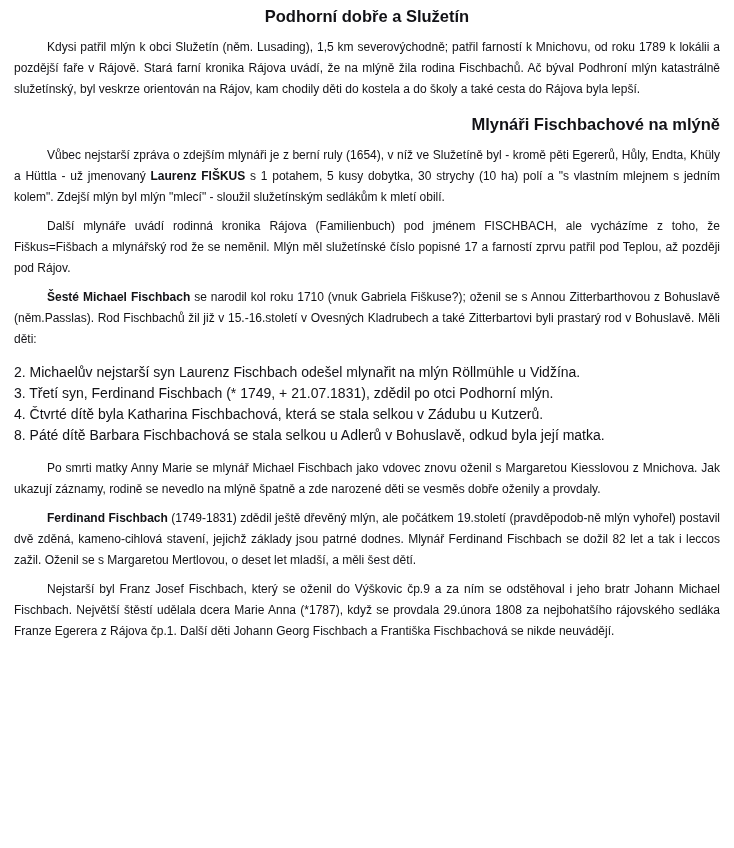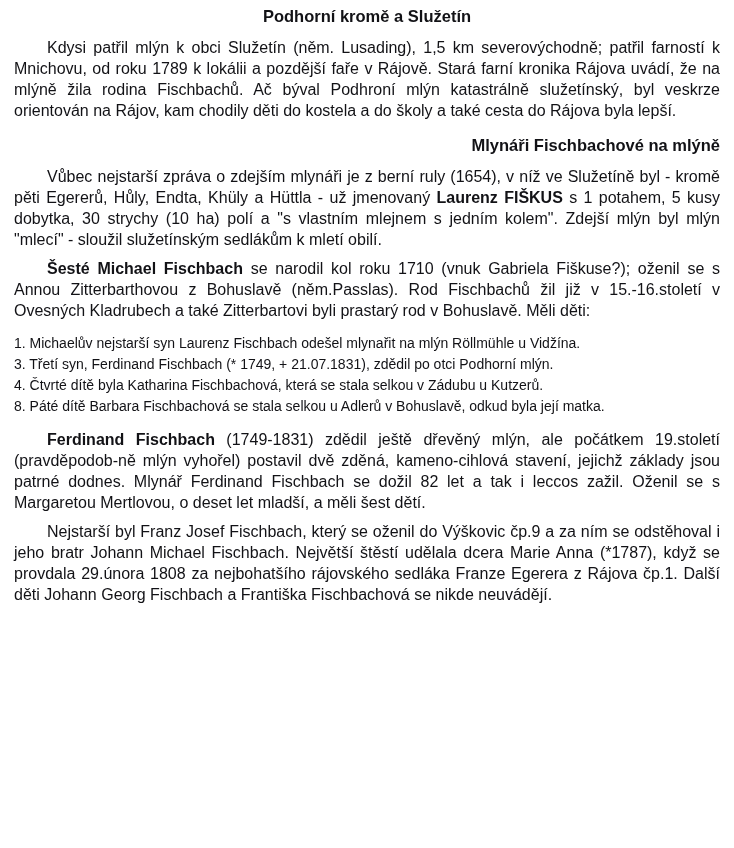--- a/index.html
+++ b/index.html
@@ -25,21 +25,21 @@
     margin: 3px 0 10px 0;
   }
   h2.section-title {
     font-size: 16.5px;
     line-height: 21px;
     font-weight: bold;
     text-align: right;
     margin: 14px 0 10px 0;
   }
   p.para {
-    font-size: 16px;
+    font-size: 12px;
     line-height: 21px;
     text-align: justify;
     text-indent: 33px;
     margin: 8px 0;
   }
   p.para b {
     font-weight: bold;
   }
   .children-list {
     margin: 12px 0;
@@ -49,36 +49,38 @@
     line-height: 21px;
     text-align: justify;
     margin: 0;
   }
 </style>
 </head>
 <body>
 
 <main class="page">
 
-  <h1 class="doc-title">Podhorní kromě a Služetín</h1>
+  <h1 class="doc-title">Podhorní dobře a Služetín</h1>
 
   <p class="para">Kdysi patřil mlýn k obci Služetín (něm. Lusading), 1,5 km severovýchodně; patřil farností k Mnichovu, od roku 1789 k lokálii a pozdější faře v Rájově. Stará farní kronika Rájova uvádí, že na mlýně žila rodina Fischbachů. Ač býval Podhroní mlýn katastrálně služetínský, byl veskrze orientován na Rájov, kam chodily děti do kostela a do školy a také cesta do Rájova byla lepší.</p>
 
   <h2 class="section-title">Mlynáři Fischbachové na mlýně</h2>
 
   <p class="para"><span>Vůbec nejstarší zpráva o zdejším mlynáři je z berní ruly (1654), v níž ve Služetíně byl - kromě pěti Egererů, Hůly, Endta, Khüly a Hüttla - už jmenovaný </span><b>Laurenz FIŠKUS</b><span> s 1 potahem, 5 kusy dobytka, 30 strychy (10 ha) polí a "s vlastním mlejnem s jedním kolem". Zdejší mlýn byl mlýn "mlecí" - sloužil služetínským sedlákům k mletí obilí.</span></p>
 
+  <p class="para">Další mlynáře uvádí rodinná kronika Rájova (Familienbuch) pod jménem FISCHBACH, ale vycházíme z toho, že Fiškus=Fišbach a mlynářský rod že se neměnil. Mlýn měl služetínské číslo popisné 17 a farností zprvu patřil pod Teplou, až později pod Rájov.</p>
 
   <p class="para"><b>Šesté Michael Fischbach</b><span> se narodil kol roku 1710 (vnuk Gabriela Fiškuse?); oženil se s Annou Zitterbarthovou z Bohuslavě (něm.Passlas). Rod Fischbachů žil již v 15.-16.století v Ovesných Kladrubech a také Zitterbartovi byli prastarý rod v Bohuslavě. Měli děti:</span></p>
 
   <div class="children-list">
-    <div class="list-item">1. Michaelův nejstarší syn Laurenz Fischbach odešel mlynařit na mlýn Röllmühle u Vidžína.</div>
+    <div class="list-item">2. Michaelův nejstarší syn Laurenz Fischbach odešel mlynařit na mlýn Röllmühle u Vidžína.</div>
     <div class="list-item">3. Třetí syn, Ferdinand Fischbach (* 1749, + 21.07.1831), zdědil po otci Podhorní mlýn.</div>
     <div class="list-item">4. Čtvrté dítě byla Katharina Fischbachová, která se stala selkou v Zádubu u Kutzerů.</div>
     <div class="list-item">8. Páté dítě Barbara Fischbachová se stala selkou u Adlerů v Bohuslavě, odkud byla její matka.</div>
   </div>
 
+  <p class="para">Po smrti matky Anny Marie se mlynář Michael Fischbach jako vdovec znovu oženil s Margaretou Kiesslovou z Mnichova. Jak ukazují záznamy, rodině se nevedlo na mlýně špatně a zde narozené děti se vesměs dobře oženily a provdaly.</p>
 
   <p class="para"><b>Ferdinand Fischbach</b><span> (1749-1831) zdědil ještě dřevěný mlýn, ale počátkem 19.století (pravděpodob-ně mlýn vyhořel) postavil dvě zděná, kameno-cihlová stavení, jejichž základy jsou patrné dodnes. Mlynář Ferdinand Fischbach se dožil 82 let a tak i leccos zažil. Oženil se s Margaretou Mertlovou, o deset let mladší, a měli šest dětí.</span></p>
 
   <p class="para">Nejstarší byl Franz Josef Fischbach, který se oženil do Výškovic čp.9 a za ním se odstěhoval i jeho bratr Johann Michael Fischbach. Největší štěstí udělala dcera Marie Anna (*1787), když se provdala 29.února 1808 za nejbohatšího rájovského sedláka Franze Egerera z Rájova čp.1. Další děti Johann Georg Fischbach a Františka Fischbachová se nikde neuvádějí.</p>
 
 </main>
 
 </body></html>

